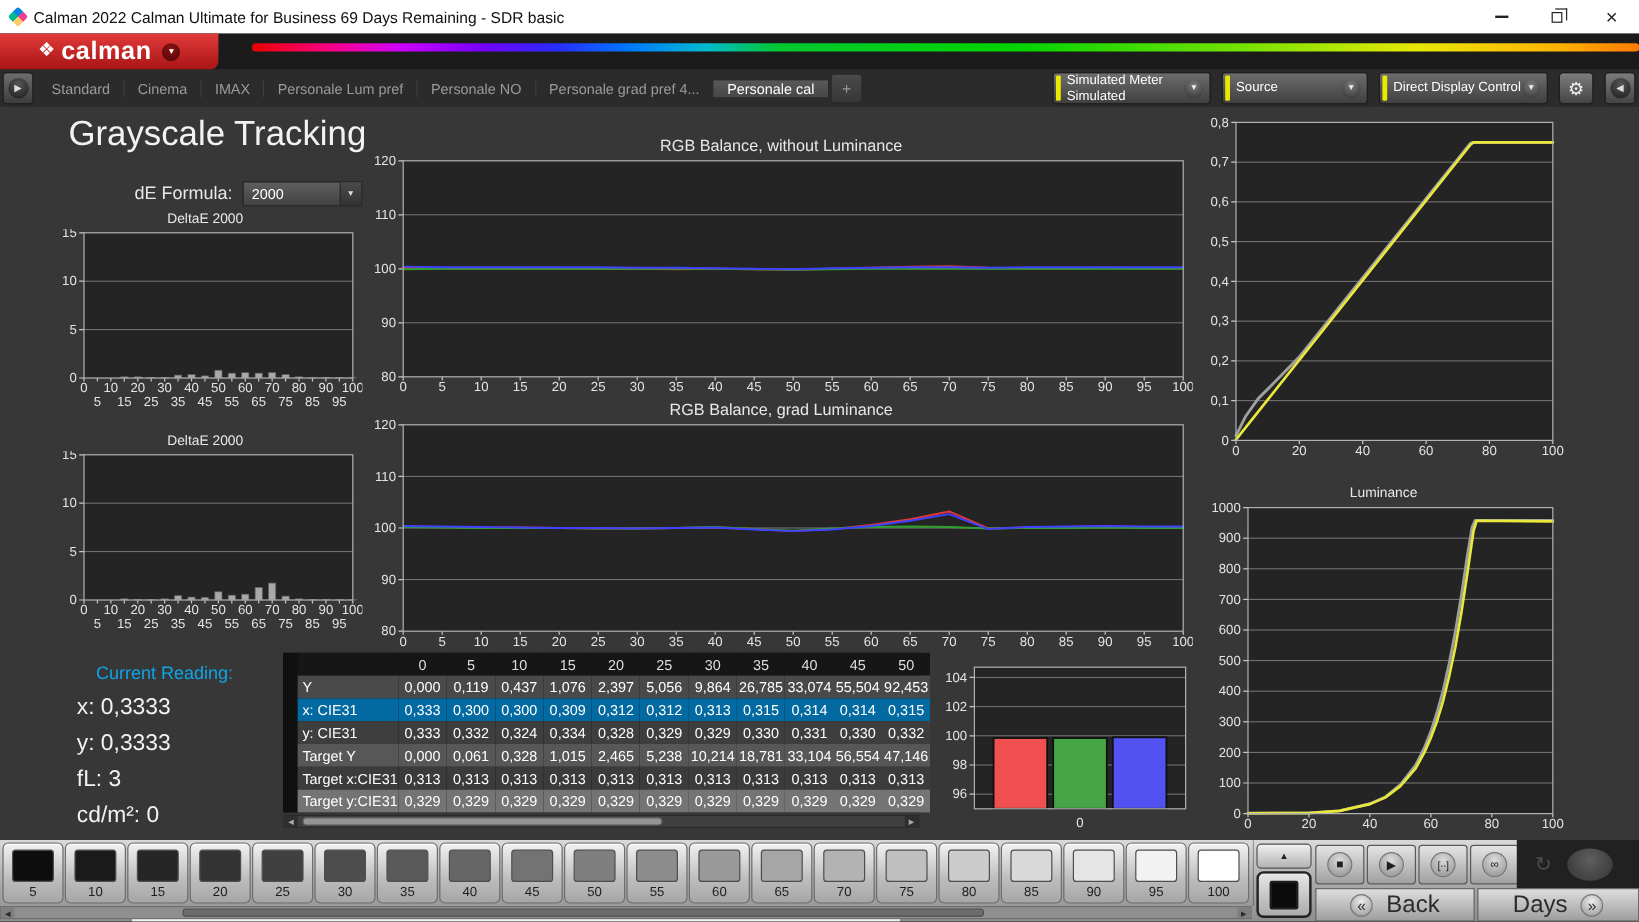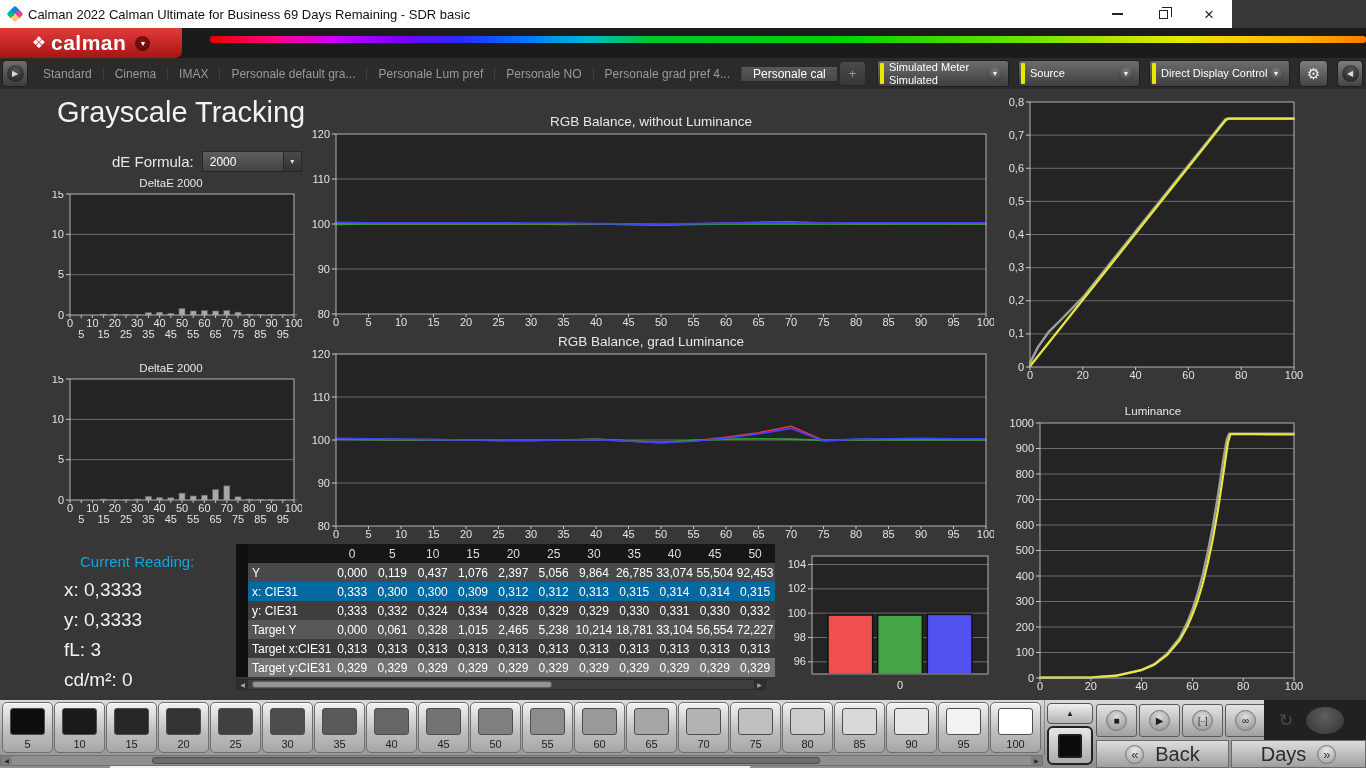--- a/index.html
+++ b/index.html
@@ -1,20 +1,20 @@
 <!DOCTYPE html>
 <html><head>
 <meta charset="utf-8">
 <style>
 *{margin:0;padding:0;box-sizing:border-box}
 body{background:#666;font-family:"Liberation Sans",sans-serif}
 .screen{position:relative;width:1366px;height:768px;background:#373737;overflow:hidden}
 
 
-.titlebar{position:absolute;left:0;top:0;width:1232px;height:28px;background:#fff;display:flex;align-items:center}
+.titlebar{position:absolute;left:0;top:0;width:1366px;height:28px;background:#fff;display:flex;align-items:center}
 .favicon{width:12px;height:12px;margin:0 7px 0 9px;transform:rotate(45deg);border-radius:2px;
   background:conic-gradient(#e84393 0 90deg,#fdcb6e 90deg 180deg,#00b894 180deg 270deg,#0984e3 270deg 360deg)}
 .apptitle{font-size:13px;color:#111}
 .win-controls{margin-left:auto;display:flex;height:100%}
 .wbtn{width:46px;height:100%;display:flex;align-items:center;justify-content:center;color:#222}
 .min-glyph{width:11px;height:1.5px;background:#222;display:block}
 .restore-glyph{position:relative;width:9px;height:9px;border:1.2px solid #222;display:block}
 .restore-glyph:before{content:"";position:absolute;left:2px;top:-4px;width:9px;height:9px;border:1.2px solid #222;border-left:none;border-bottom:none}
 .close-glyph{font-size:17px;line-height:1;color:#222}
 
@@ -161,21 +161,20 @@
   </div>
 
   <div class="tab-row">
     <div class="tab-scroll">
       <span class="circ">▶</span>
     </div>
     <div class="tabs" id="tabs">
         <div class="tab">Standard</div>
         <div class="tab">Cinema</div>
         <div class="tab">IMAX</div>
-        <div class="tab">Personale default gra...</div>
         <div class="tab">Personale Lum pref</div>
         <div class="tab">Personale NO</div>
         <div class="tab">Personale grad pref 4...</div>
         <div class="tab active">Personale cal</div>
         <div class="tab add">+</div>
       </div>
     <div class="top-dropdowns">
       <div class="dd meter">
         <div class="dd-lines">
           <span>Simulated Meter</span>
@@ -674,21 +673,21 @@
       <div class="tc rD">0,000</div>
       <div class="tc rD">0,061</div>
       <div class="tc rD">0,328</div>
       <div class="tc rD">1,015</div>
       <div class="tc rD">2,465</div>
       <div class="tc rD">5,238</div>
       <div class="tc rD">10,214</div>
       <div class="tc rD">18,781</div>
       <div class="tc rD">33,104</div>
       <div class="tc rD">56,554</div>
-      <div class="tc rD">72,227</div>
+      <div class="tc rD">47,146</div>
       <div class="tc lbl rE">Target x:CIE31</div>
       <div class="tc rE">0,313</div>
       <div class="tc rE">0,313</div>
       <div class="tc rE">0,313</div>
       <div class="tc rE">0,313</div>
       <div class="tc rE">0,313</div>
       <div class="tc rE">0,313</div>
       <div class="tc rE">0,313</div>
       <div class="tc rE">0,313</div>
       <div class="tc rE">0,313</div>

